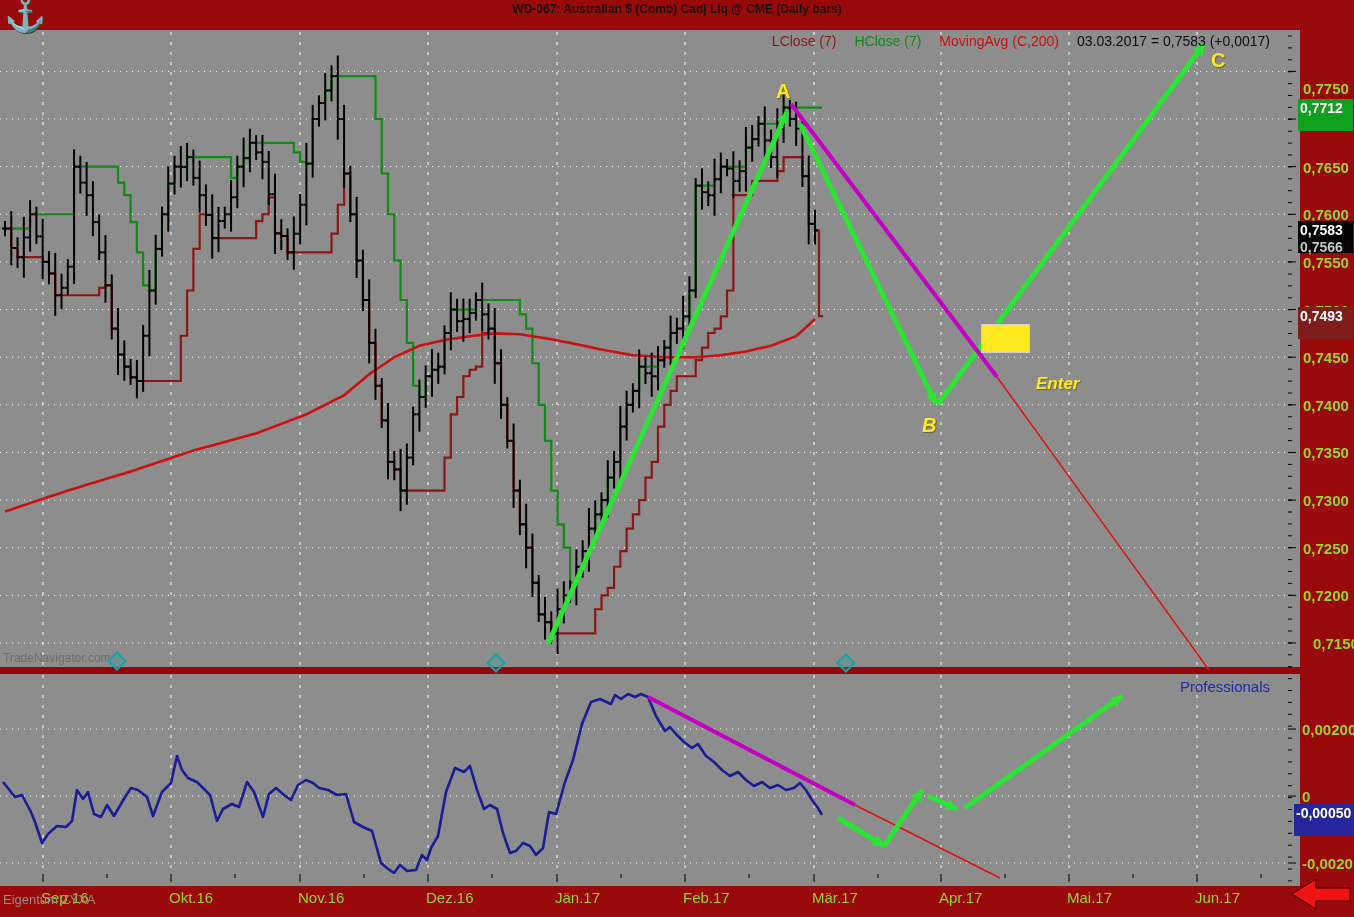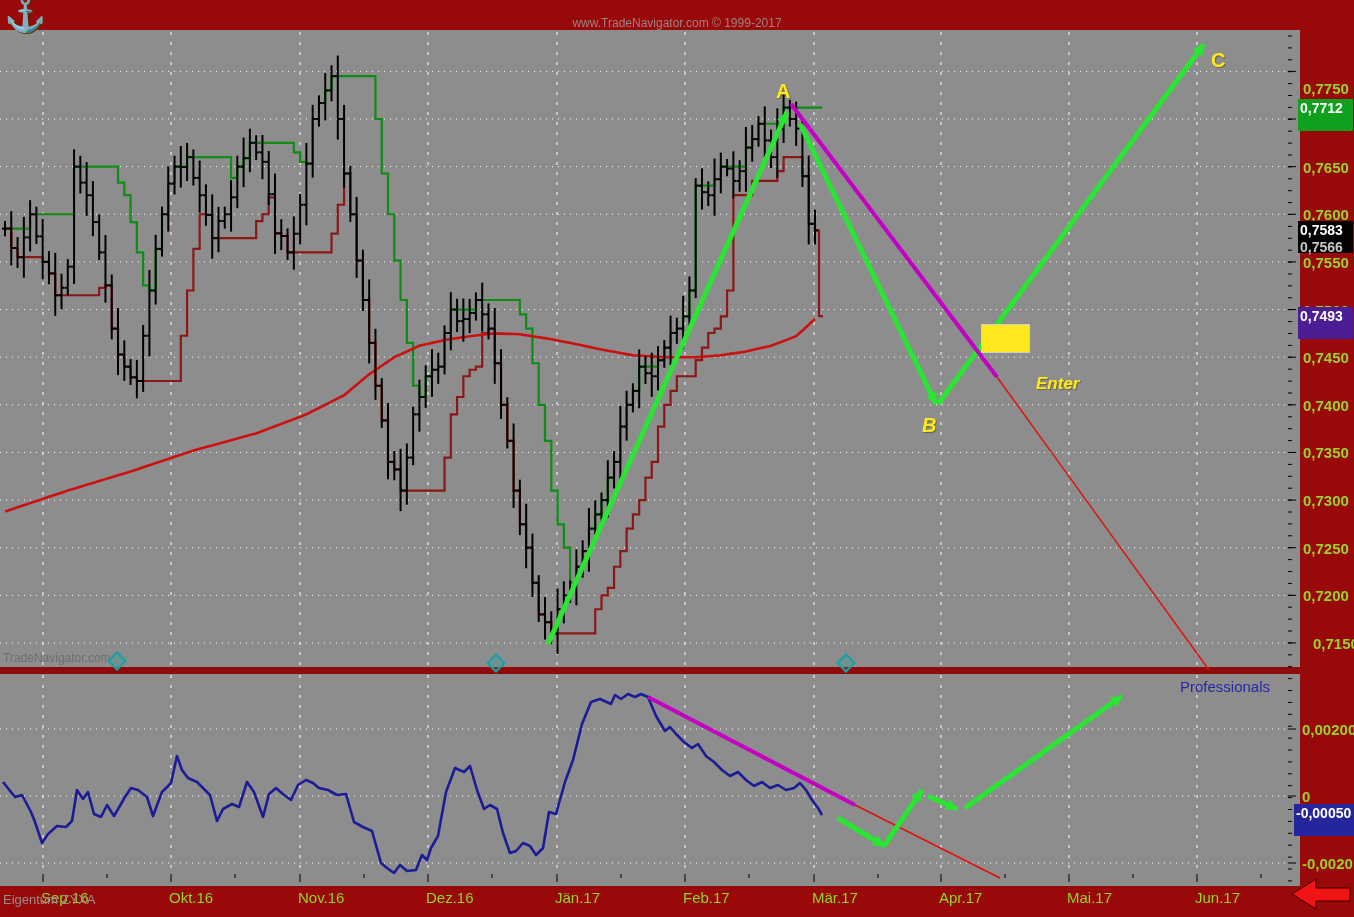--- a/index.html
+++ b/index.html
@@ -615,42 +615,48 @@
         <line x1="941" y1="874" x2="941" y2="882" stroke="#000" stroke-width="1"></line>
         <line x1="1005" y1="874" x2="1005" y2="878" stroke="#000" stroke-width="1"></line>
         <line x1="1069" y1="874" x2="1069" y2="882" stroke="#000" stroke-width="1"></line>
         <line x1="1133" y1="874" x2="1133" y2="878" stroke="#000" stroke-width="1"></line>
         <line x1="1197" y1="874" x2="1197" y2="882" stroke="#000" stroke-width="1"></line>
         <line x1="1261" y1="874" x2="1261" y2="878" stroke="#000" stroke-width="1"></line>
       </g>
     <polygon points="1292,894 1316,879 1316,888 1350,888 1350,901 1316,901 1316,909" fill="#f01414" stroke="#3a0000" stroke-width="1"></polygon>
   </svg>
 
-  <div class="abs title2">www.TradeNavigator.com © 1999-2017</div>
+  <div class="abs title1">WD-067:  Australian $ (Comb) Cadj Liq @ CME  (Daily bars)</div>
   <div class="abs anchor">⚓</div>
 
+  <div class="abs legend">
+    <span class="lg-lclose">LClose (7)</span>
+    <span class="lg-hclose">HClose (7)</span>
+    <span class="lg-movavg">MovingAvg (C,200)</span>
+    <span class="lg-quote">03.03.2017 = 0,7583 (+0,0017)</span>
+  </div>
 
   <div id="axisLabels">
       <div class="abs ptick" style="top:80px;">0,7750</div>
       <div class="abs ptick" style="top:111px;">0,7700</div>
       <div class="abs ptick" style="top:158.63500000000005px;">0,7650</div>
       <div class="abs ptick" style="top:206.2700000000001px;">0,7600</div>
       <div class="abs ptick" style="top:253.9050000000001px;">0,7550</div>
       <div class="abs ptick" style="top:301.5400000000002px;">0,7500</div>
       <div class="abs ptick" style="top:349.1750000000002px;">0,7450</div>
       <div class="abs ptick" style="top:396.81000000000023px;">0,7400</div>
       <div class="abs ptick" style="top:444.4450000000003px;">0,7350</div>
       <div class="abs ptick" style="top:492.0800000000003px;">0,7300</div>
       <div class="abs ptick" style="top:539.7150000000004px;">0,7250</div>
       <div class="abs ptick" style="top:587.3500000000004px;">0,7200</div>
       <div class="abs ptick" style="top:634.9850000000005px;margin-left:10px;">0,7150</div>
       <div class="abs chip" style="top:98.5676000000002px;background:#0fa11e;color:#ffffff;">0,7712</div>
       <div class="abs chip" style="top:221.46590000000043px;background:#000000;color:#ffffff;">0,7583</div>
       <div class="abs chip" style="top:237.6617999999997px;color:#c6c6c6;">0,7566</div>
-      <div class="abs chip" style="top:307.2089000000005px;background:#4c1d95;color:#ffffff;">0,7493</div>
+      <div class="abs chip" style="top:307.2089000000005px;background:#7f1d1d;color:#ffffff;">0,7493</div>
       <div class="abs mlabel" style="left:41px;">Sep.16</div>
       <div class="abs mlabel" style="left:169px;">Okt.16</div>
       <div class="abs mlabel" style="left:298px;">Nov.16</div>
       <div class="abs mlabel" style="left:426px;">Dez.16</div>
       <div class="abs mlabel" style="left:555px;">Jän.17</div>
       <div class="abs mlabel" style="left:683px;">Feb.17</div>
       <div class="abs mlabel" style="left:812px;">Mär.17</div>
       <div class="abs mlabel" style="left:939px;">Apr.17</div>
       <div class="abs mlabel" style="left:1067px;">Mai.17</div>
       <div class="abs mlabel" style="left:1195px;">Jun.17</div>

